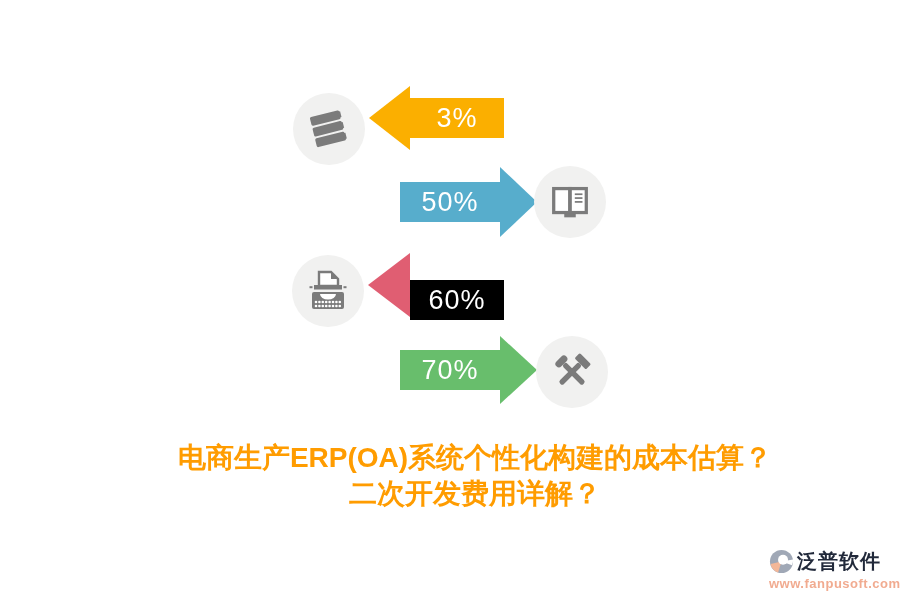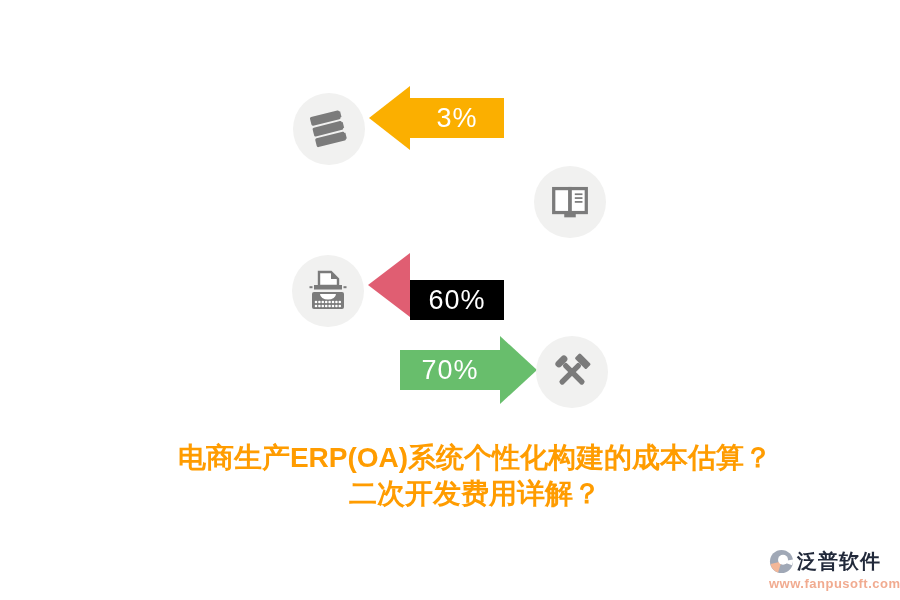--- a/index.html
+++ b/index.html
@@ -74,20 +74,26 @@
     </svg>
   </div>
 
   <div class="arrow a1">
     <div class="tri"></div>
     <div class="body">
       <span class="label">3%</span>
     </div>
   </div>
 
+  <div class="arrow a2">
+    <div class="body">
+      <span class="label">50%</span>
+    </div>
+    <div class="tri"></div>
+  </div>
 
   <div class="icon-circle c2">
     <svg width="46" height="46" viewBox="0 0 48 48">
       <g>
         <rect x="7" y="10" width="17" height="25" fill="#ffffff" stroke="#7b7b7b" stroke-width="3.4"></rect>
         <rect x="24" y="10" width="17" height="25" fill="#ffffff" stroke="#7b7b7b" stroke-width="3.4"></rect>
         <rect x="22.4" y="10" width="3.2" height="25" fill="#7b7b7b"></rect>
         <rect x="29" y="15" width="8" height="1.8" fill="#7b7b7b"></rect>
         <rect x="29" y="19" width="8" height="1.8" fill="#7b7b7b"></rect>
         <rect x="29" y="23" width="8" height="1.8" fill="#7b7b7b"></rect>

